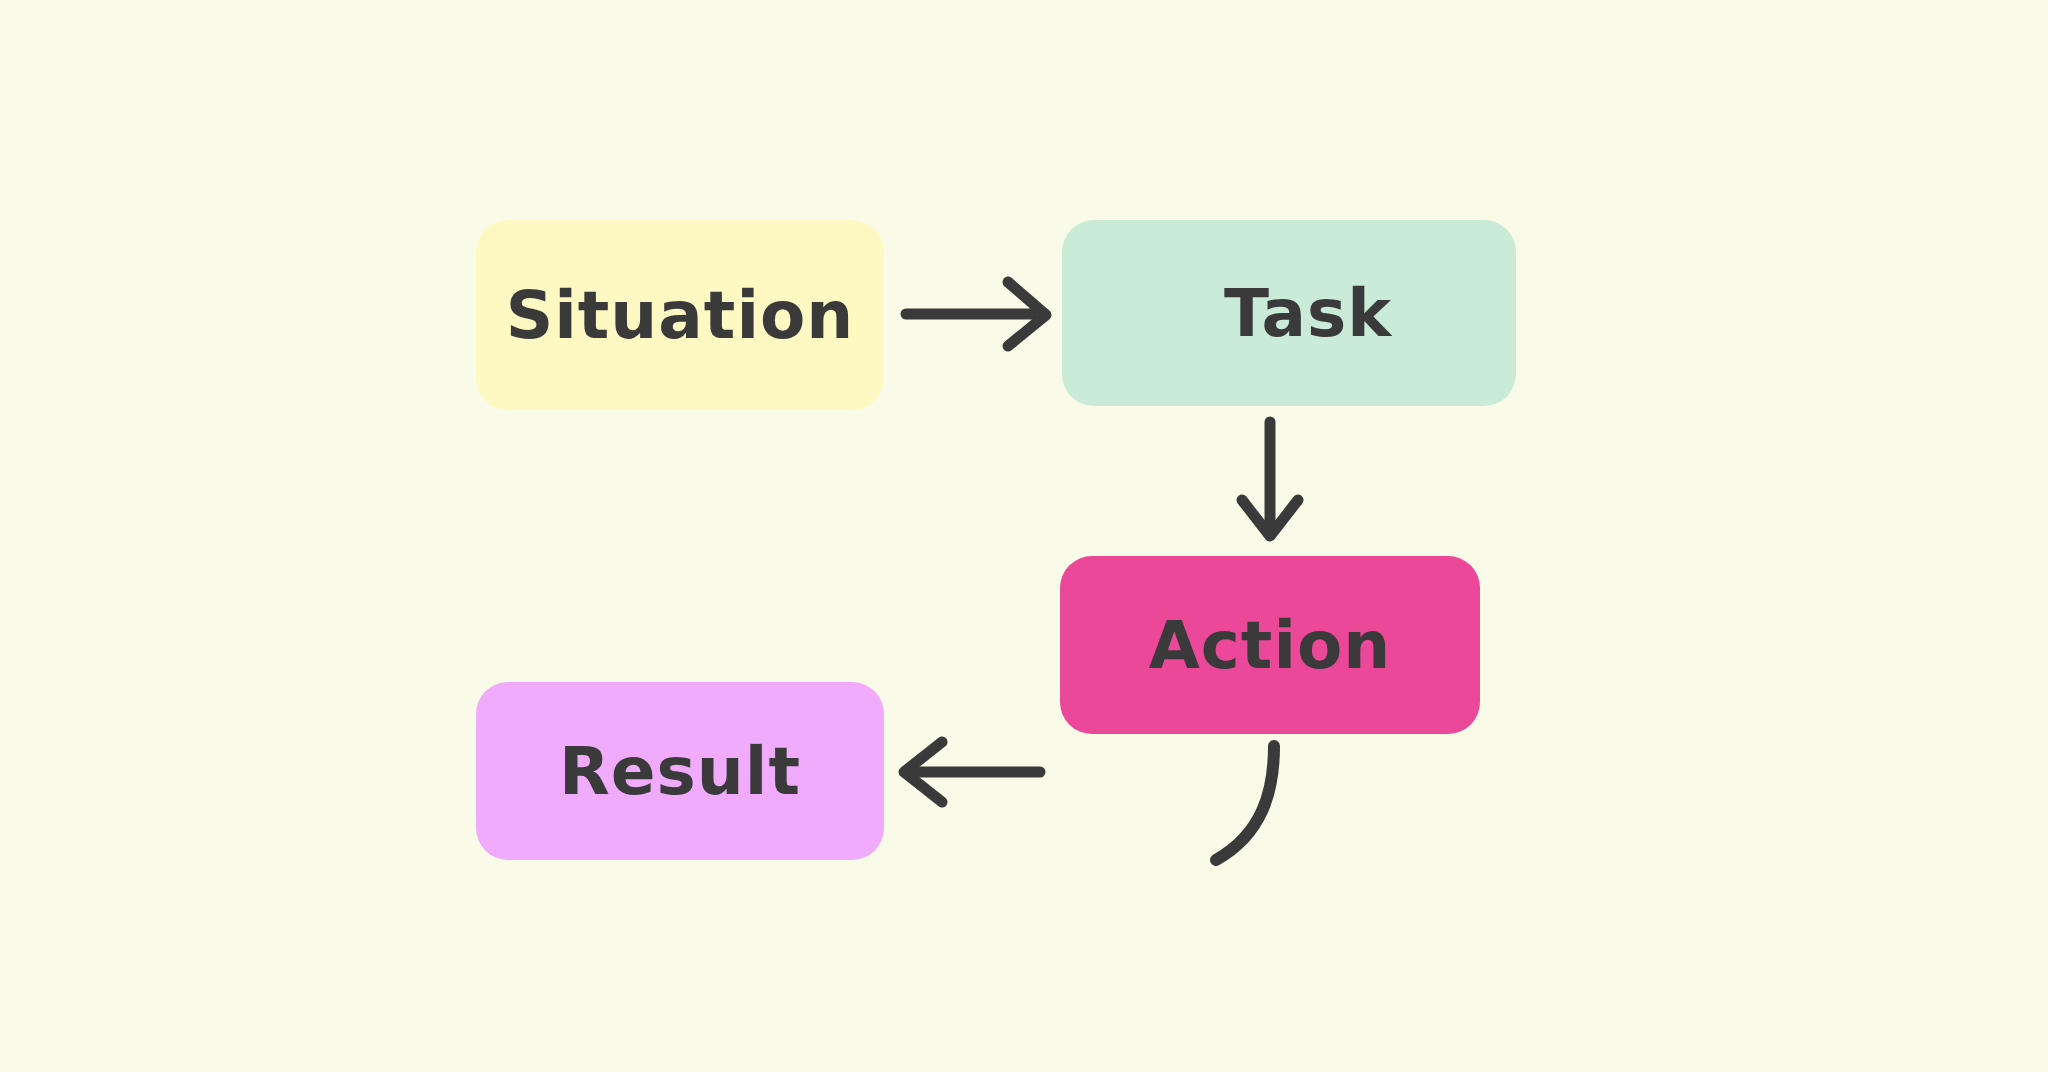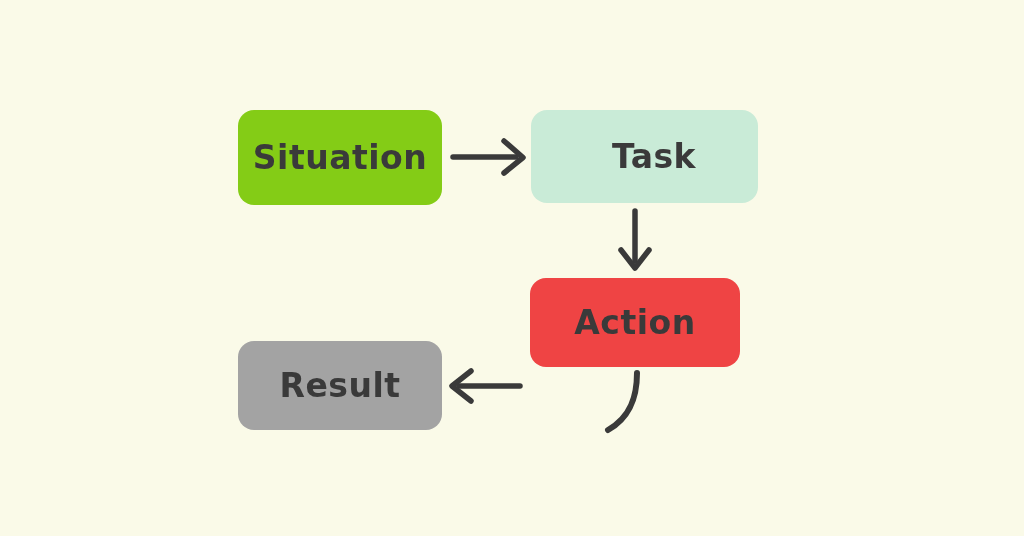--- a/index.html
+++ b/index.html
@@ -50,33 +50,33 @@
     stroke: var(--ink);
     stroke-linecap: round;
     stroke-linejoin: round;
   }
 </style>
 </head>
 <body style="background: rgb(250, 250, 232);">
 
 <div class="canvas">
 
-  <div class="node node-situation" style="background: #84cc16;">
+  <div class="node node-situation" style="background: #fef9c3;">
     <span class="node-label">Situation</span>
   </div>
 
   <div class="node node-task" style="background: rgb(201, 235, 215); padding-left: 19px;">
     <span class="node-label">Task</span>
   </div>
 
-  <div class="node node-action" style="background: #ef4444;">
+  <div class="node node-action" style="background: #ec4899;">
     <span class="node-label">Action</span>
   </div>
 
-  <div class="node node-result" style="background: #a3a3a3;">
+  <div class="node node-result" style="background: #f0abfc;">
     <span class="node-label">Result</span>
   </div>
 
   <svg class="edges-overlay" viewBox="0 0 1024 536">
 
     <g>
       <path d="M453 157 H516" stroke-width="5.5"></path>
       <path d="M504 141 L523 157.5 L504 173" stroke-width="5.5"></path>
     </g>
 

